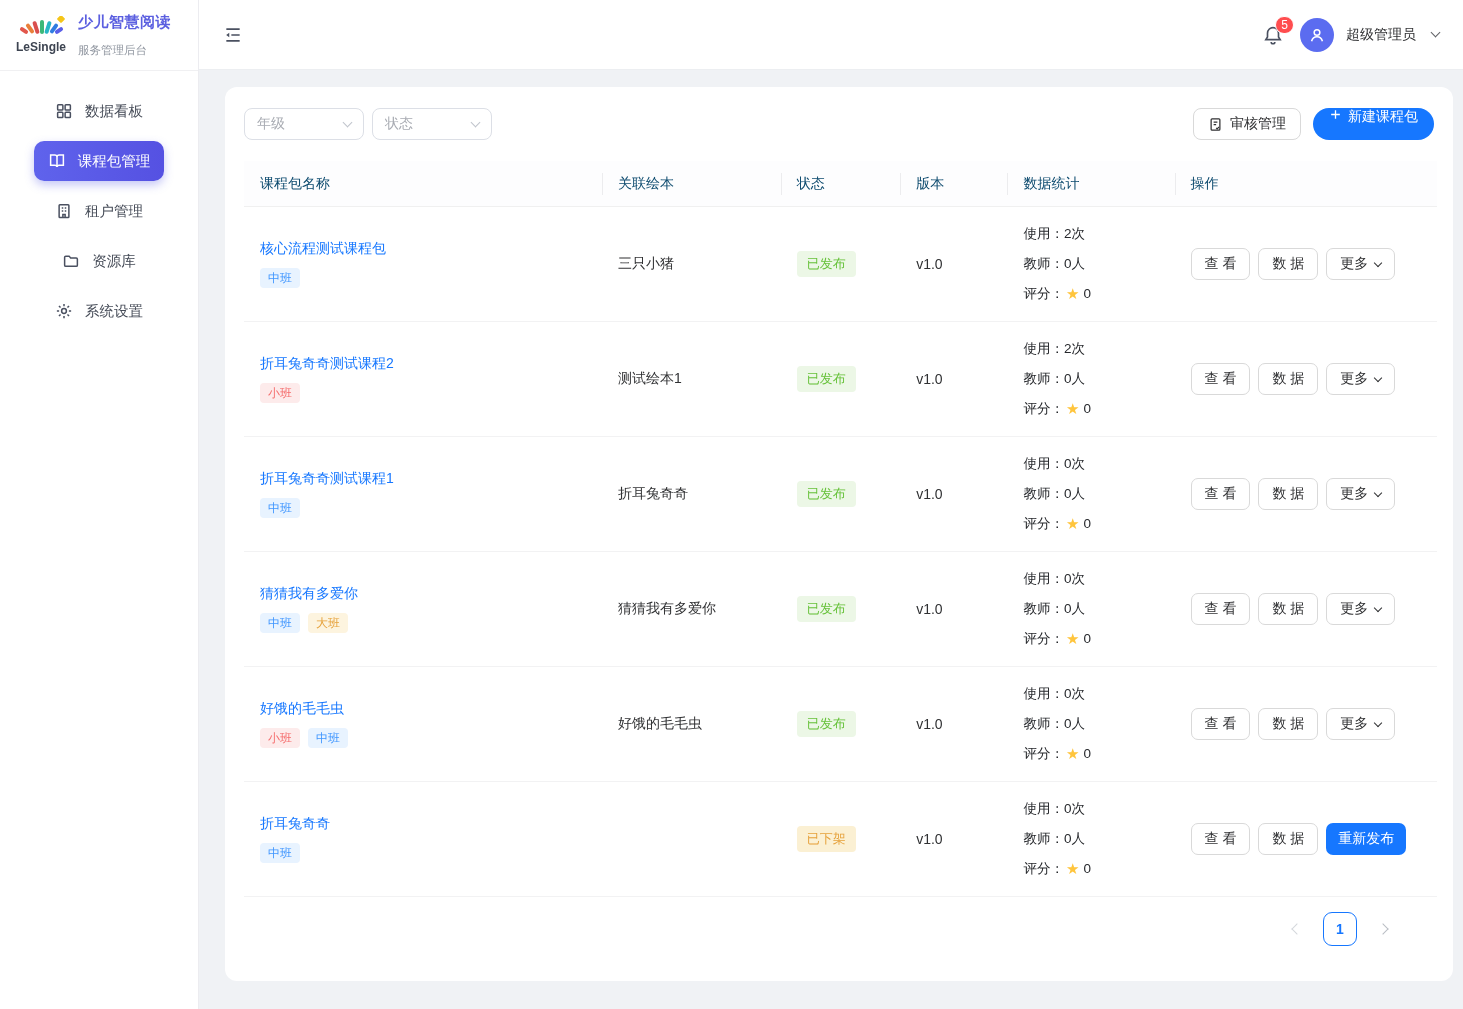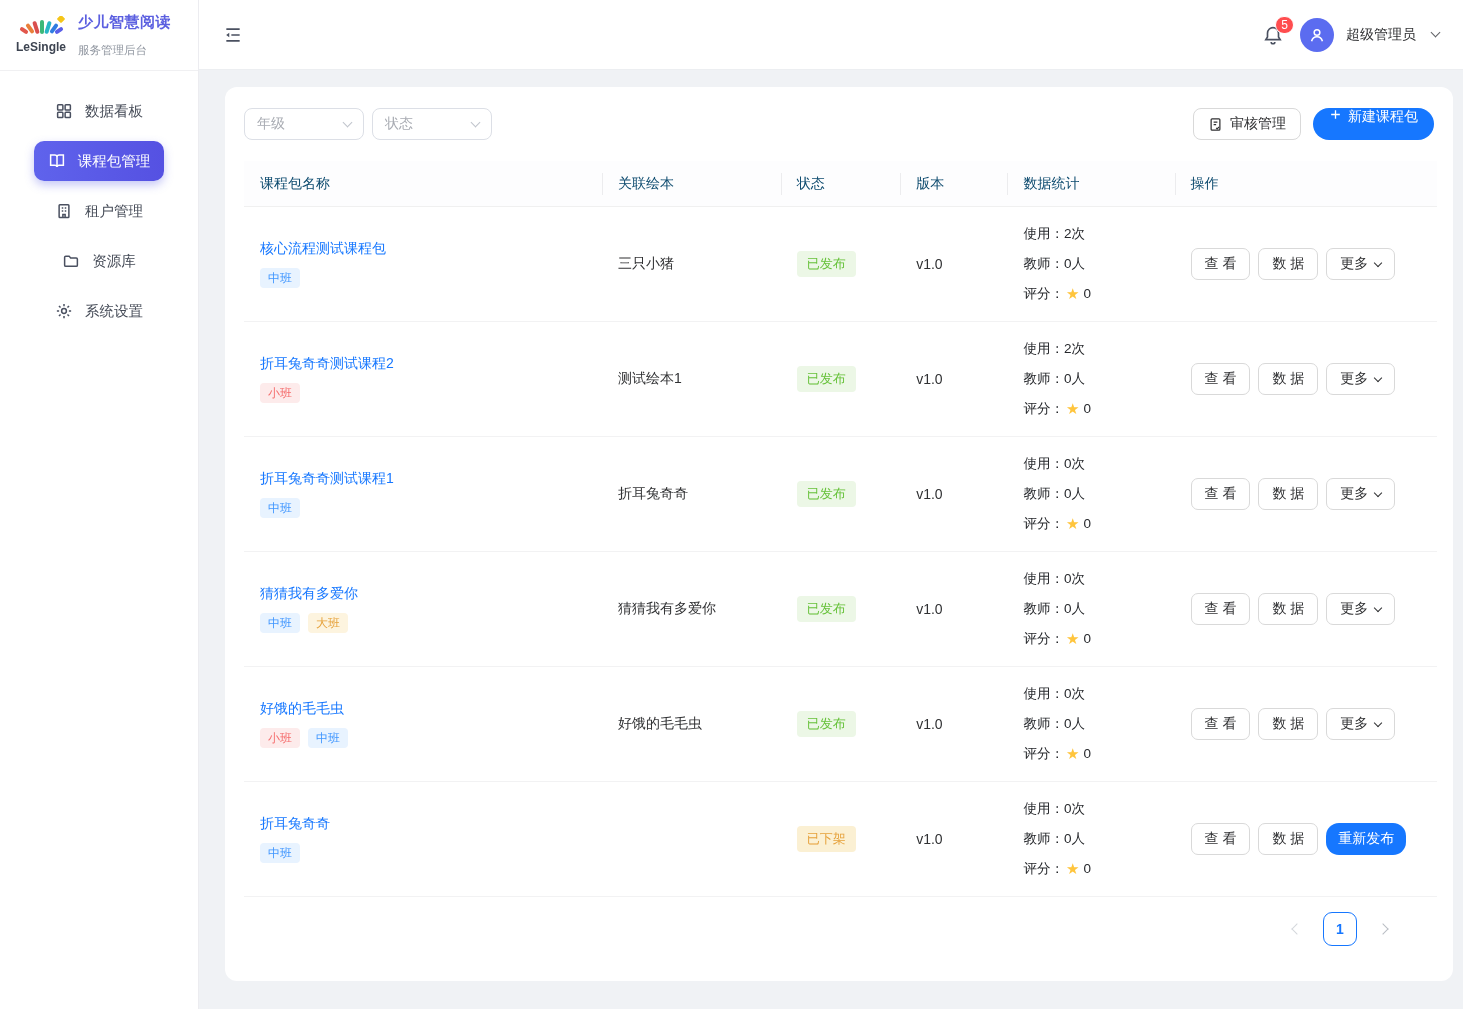--- a/index.html
+++ b/index.html
@@ -63,21 +63,21 @@
   .book { font-size:14px; color:#303133; }
   .status-tag { font-size:13px; padding:4px 10px; border-radius:4px; display:inline-block; }
   .status-green { background:#ecf7e6; color:#67c23a; }
   .status-yellow { background:#fbf0d3; color:#e6a23c; }
   .version { font-size:14px; color:#303133; }
   .stat-line { display:flex; align-items:center; font-size:13.5px; color:#26282c; line-height:30px; }
   .star { color:#ffc53d; font-size:15px; margin:0 4px 0 2px; }
   .actions { display:flex; gap:8px; align-items:center; }
   .btn { height:32px; border:1px solid #d9d9d9; background:#fff; border-radius:7px; padding:0 13px; font-size:14px; color:#303133; cursor:pointer; display:flex; align-items:center; gap:7px; font-family:inherit; }
   .btn .chev { width:6px; height:6px; color:#303133; margin-top:-3px; }
-  .btn-primary { border:none; background:#1677ff; color:#fff; border-radius:13px; padding:0 12px; }
+  .btn-primary { border:none; background:#1677ff; color:#fff; border-radius:7px; padding:0 12px; }
   
   .pagination { height:64px; display:flex; align-items:center; justify-content:flex-end; gap:14px; padding-right:38px; }
   .page-arrow { width:28px; height:28px; display:flex; align-items:center; justify-content:center; cursor:pointer; }
   .page-arrow .chev { width:8px; height:8px; }
   .arrow-prev { color:#d4d7dc; }
   .arrow-prev .chev { transform:rotate(135deg); margin-left:4px; }
   .arrow-next { color:#b9bdc4; }
   .arrow-next .chev { transform:rotate(-45deg); margin-right:4px; }
   .page-current { width:34px; height:34px; border:1px solid #1677ff; color:#1677ff; border-radius:9px; display:flex; align-items:center; justify-content:center; font-size:14px; font-weight:600; cursor:pointer; background:#fff; }
 </style>

